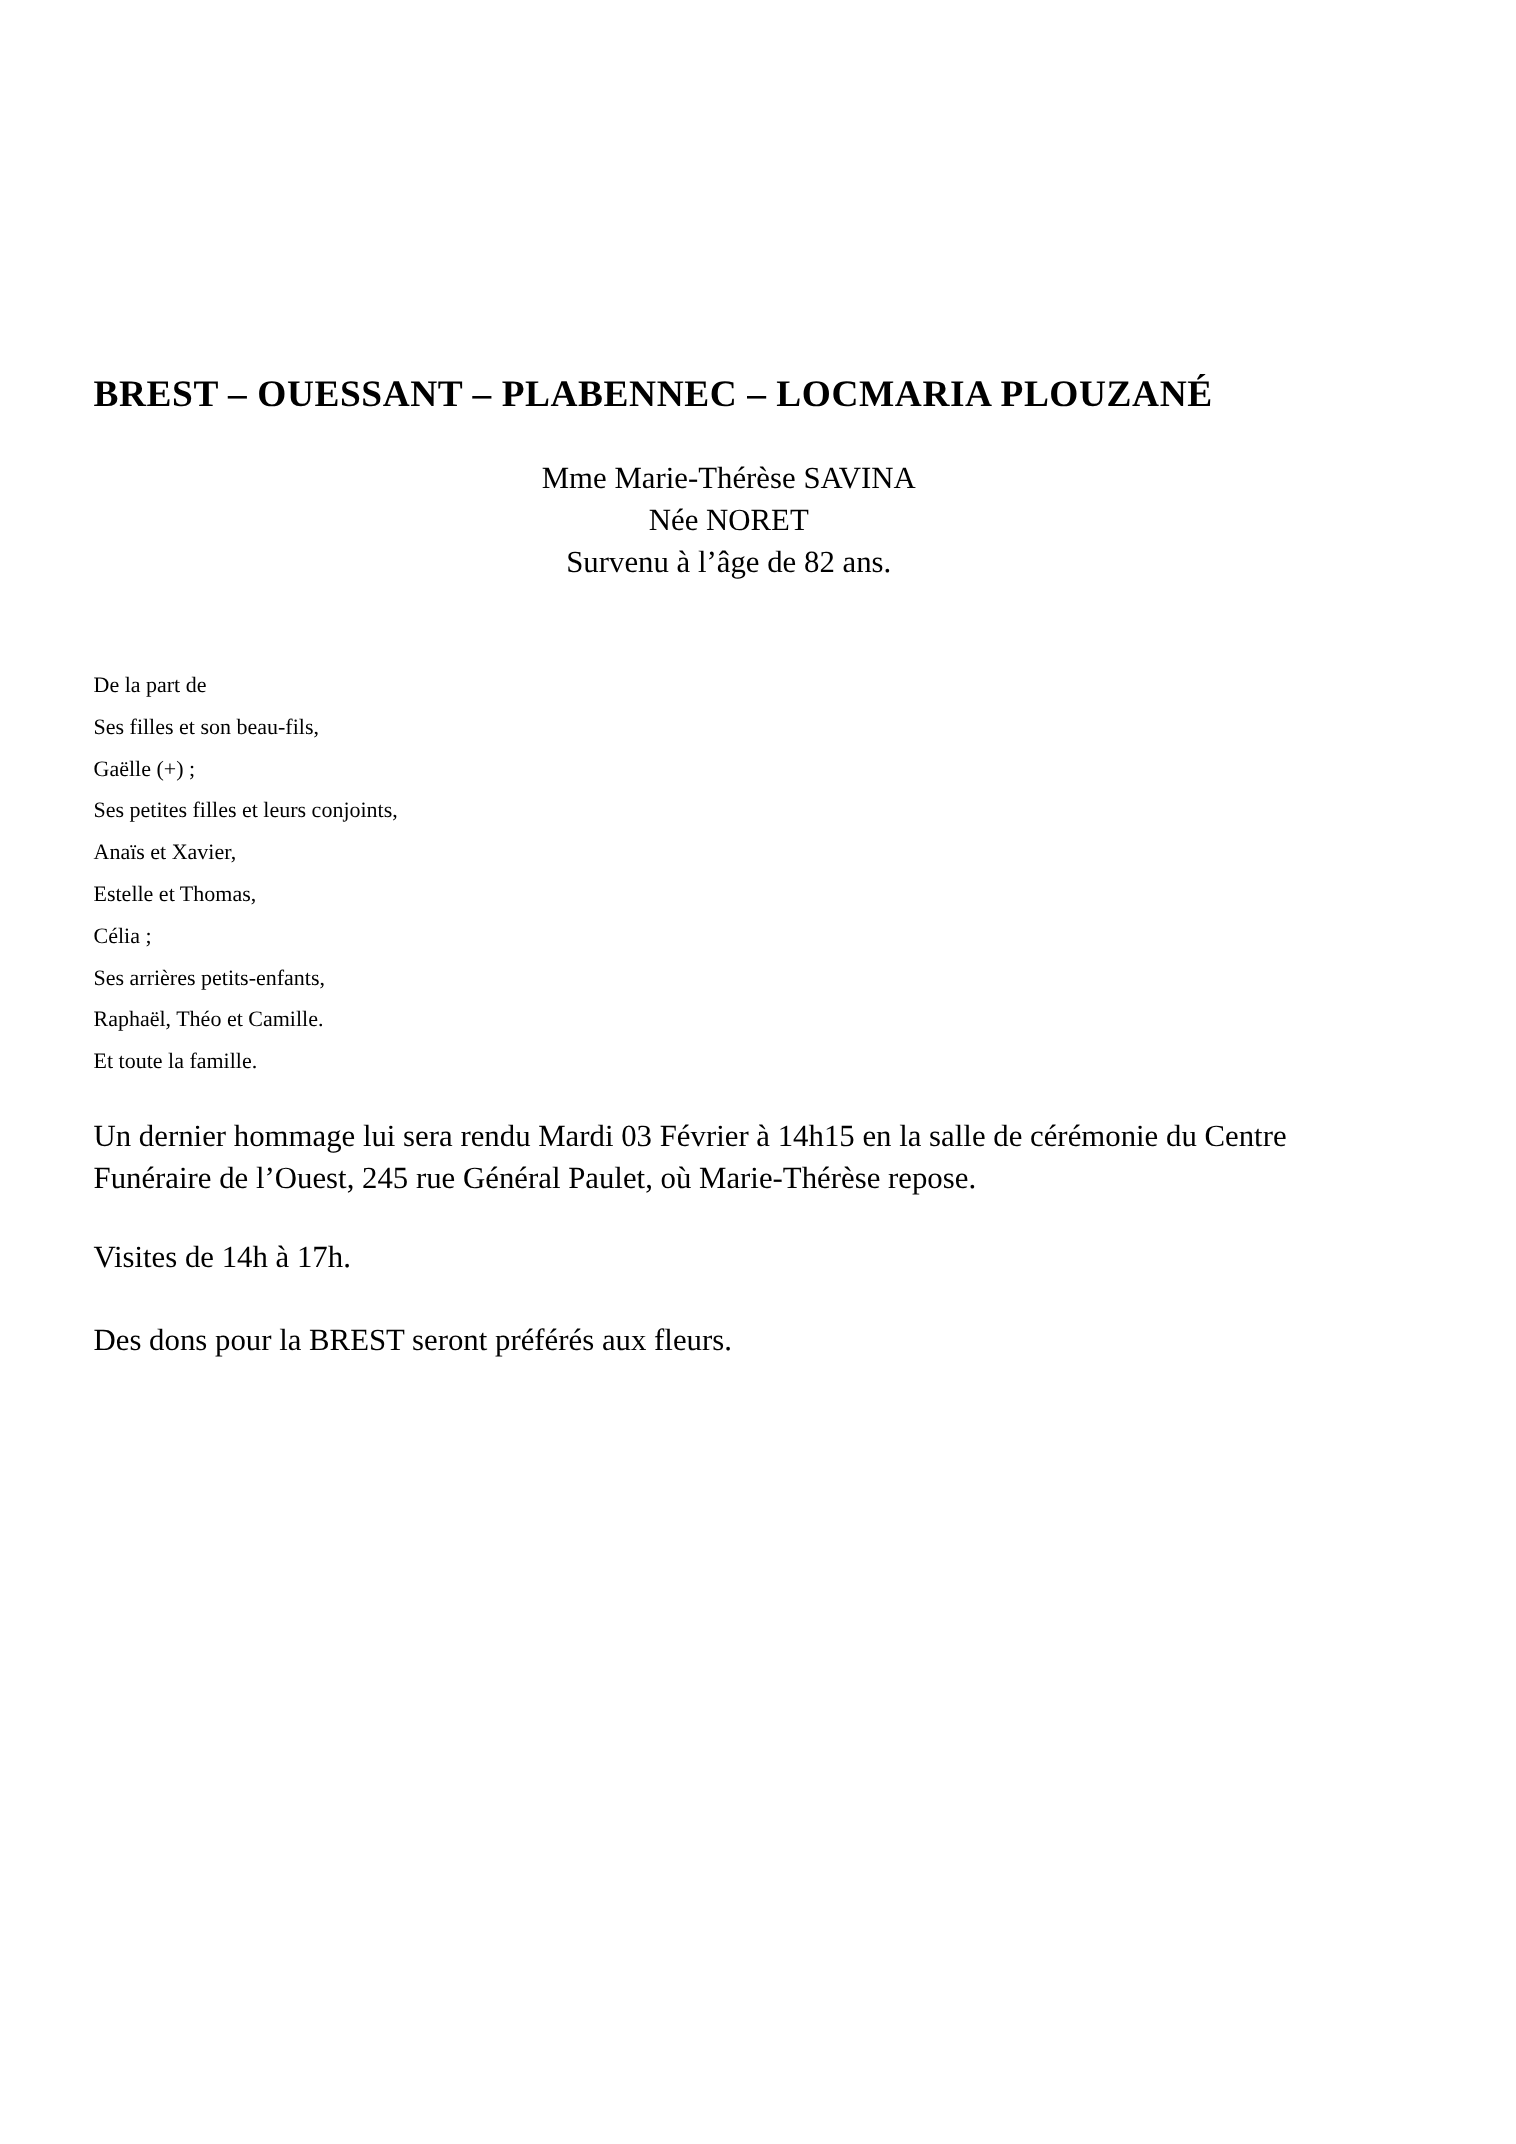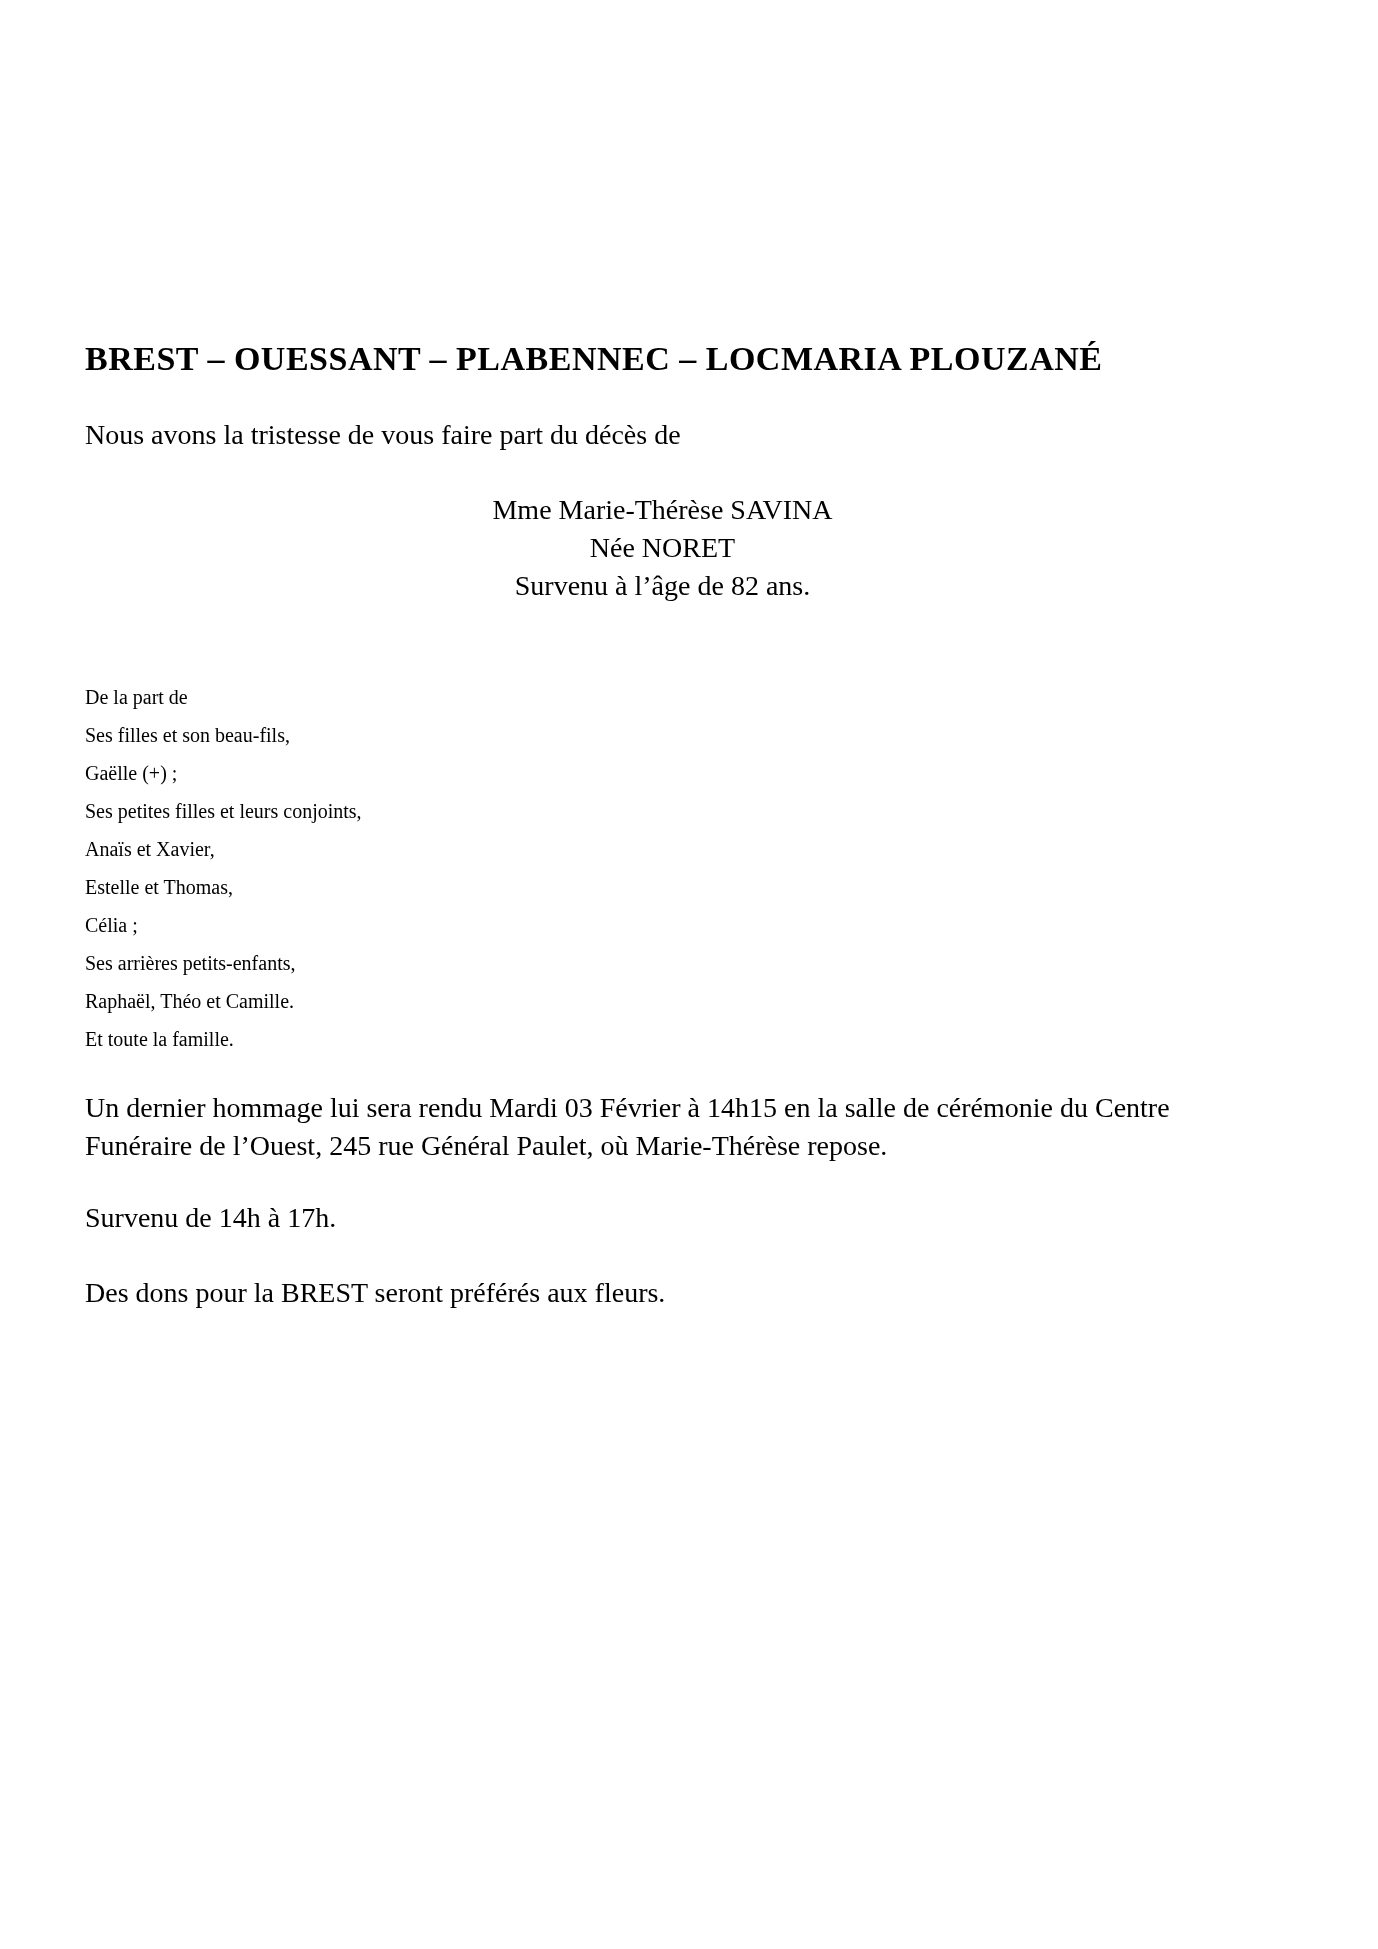--- a/index.html
+++ b/index.html
@@ -67,21 +67,20 @@
   }
 </style>
 </head>
 <body>
 
 <div class="page">
   <div class="content">
 
     <div class="doc-title">BREST – OUESSANT – PLABENNEC – LOCMARIA PLOUZANÉ</div>
 
-    <div class="intro">Nous avons la tristesse de vous faire part du décès de</div>
 
     <div class="deceased-block">
       <div class="deceased-name">Mme Marie-Thérèse SAVINA</div>
       <div class="deceased-maiden">Née NORET</div>
       <div class="deceased-age">Survenu à l’âge de 82 ans.</div>
     </div>
 
     <div class="family-block">
       <div class="family-line">De la part de</div>
       <div class="family-line">Ses filles et son beau-fils,</div>
@@ -90,18 +89,18 @@
       <div class="family-line">Anaïs et Xavier,</div>
       <div class="family-line">Estelle et Thomas,</div>
       <div class="family-line">Célia ;</div>
       <div class="family-line">Ses arrières petits-enfants,</div>
       <div class="family-line">Raphaël, Théo et Camille.</div>
       <div class="family-line">Et toute la famille.</div>
     </div>
 
     <div class="ceremony">Un dernier hommage lui sera rendu Mardi 03 Février à 14h15 en la salle de cérémonie du Centre Funéraire de l’Ouest, 245 rue Général Paulet, où Marie-Thérèse repose.</div>
 
-    <div class="visits">Survenu de 14h à 17h.</div>
+    <div class="visits">Visites de 14h à 17h.</div>
 
     <div class="donations">Des dons pour la BREST seront préférés aux fleurs.</div>
 
   </div>
 </div>
 
 </body></html>

